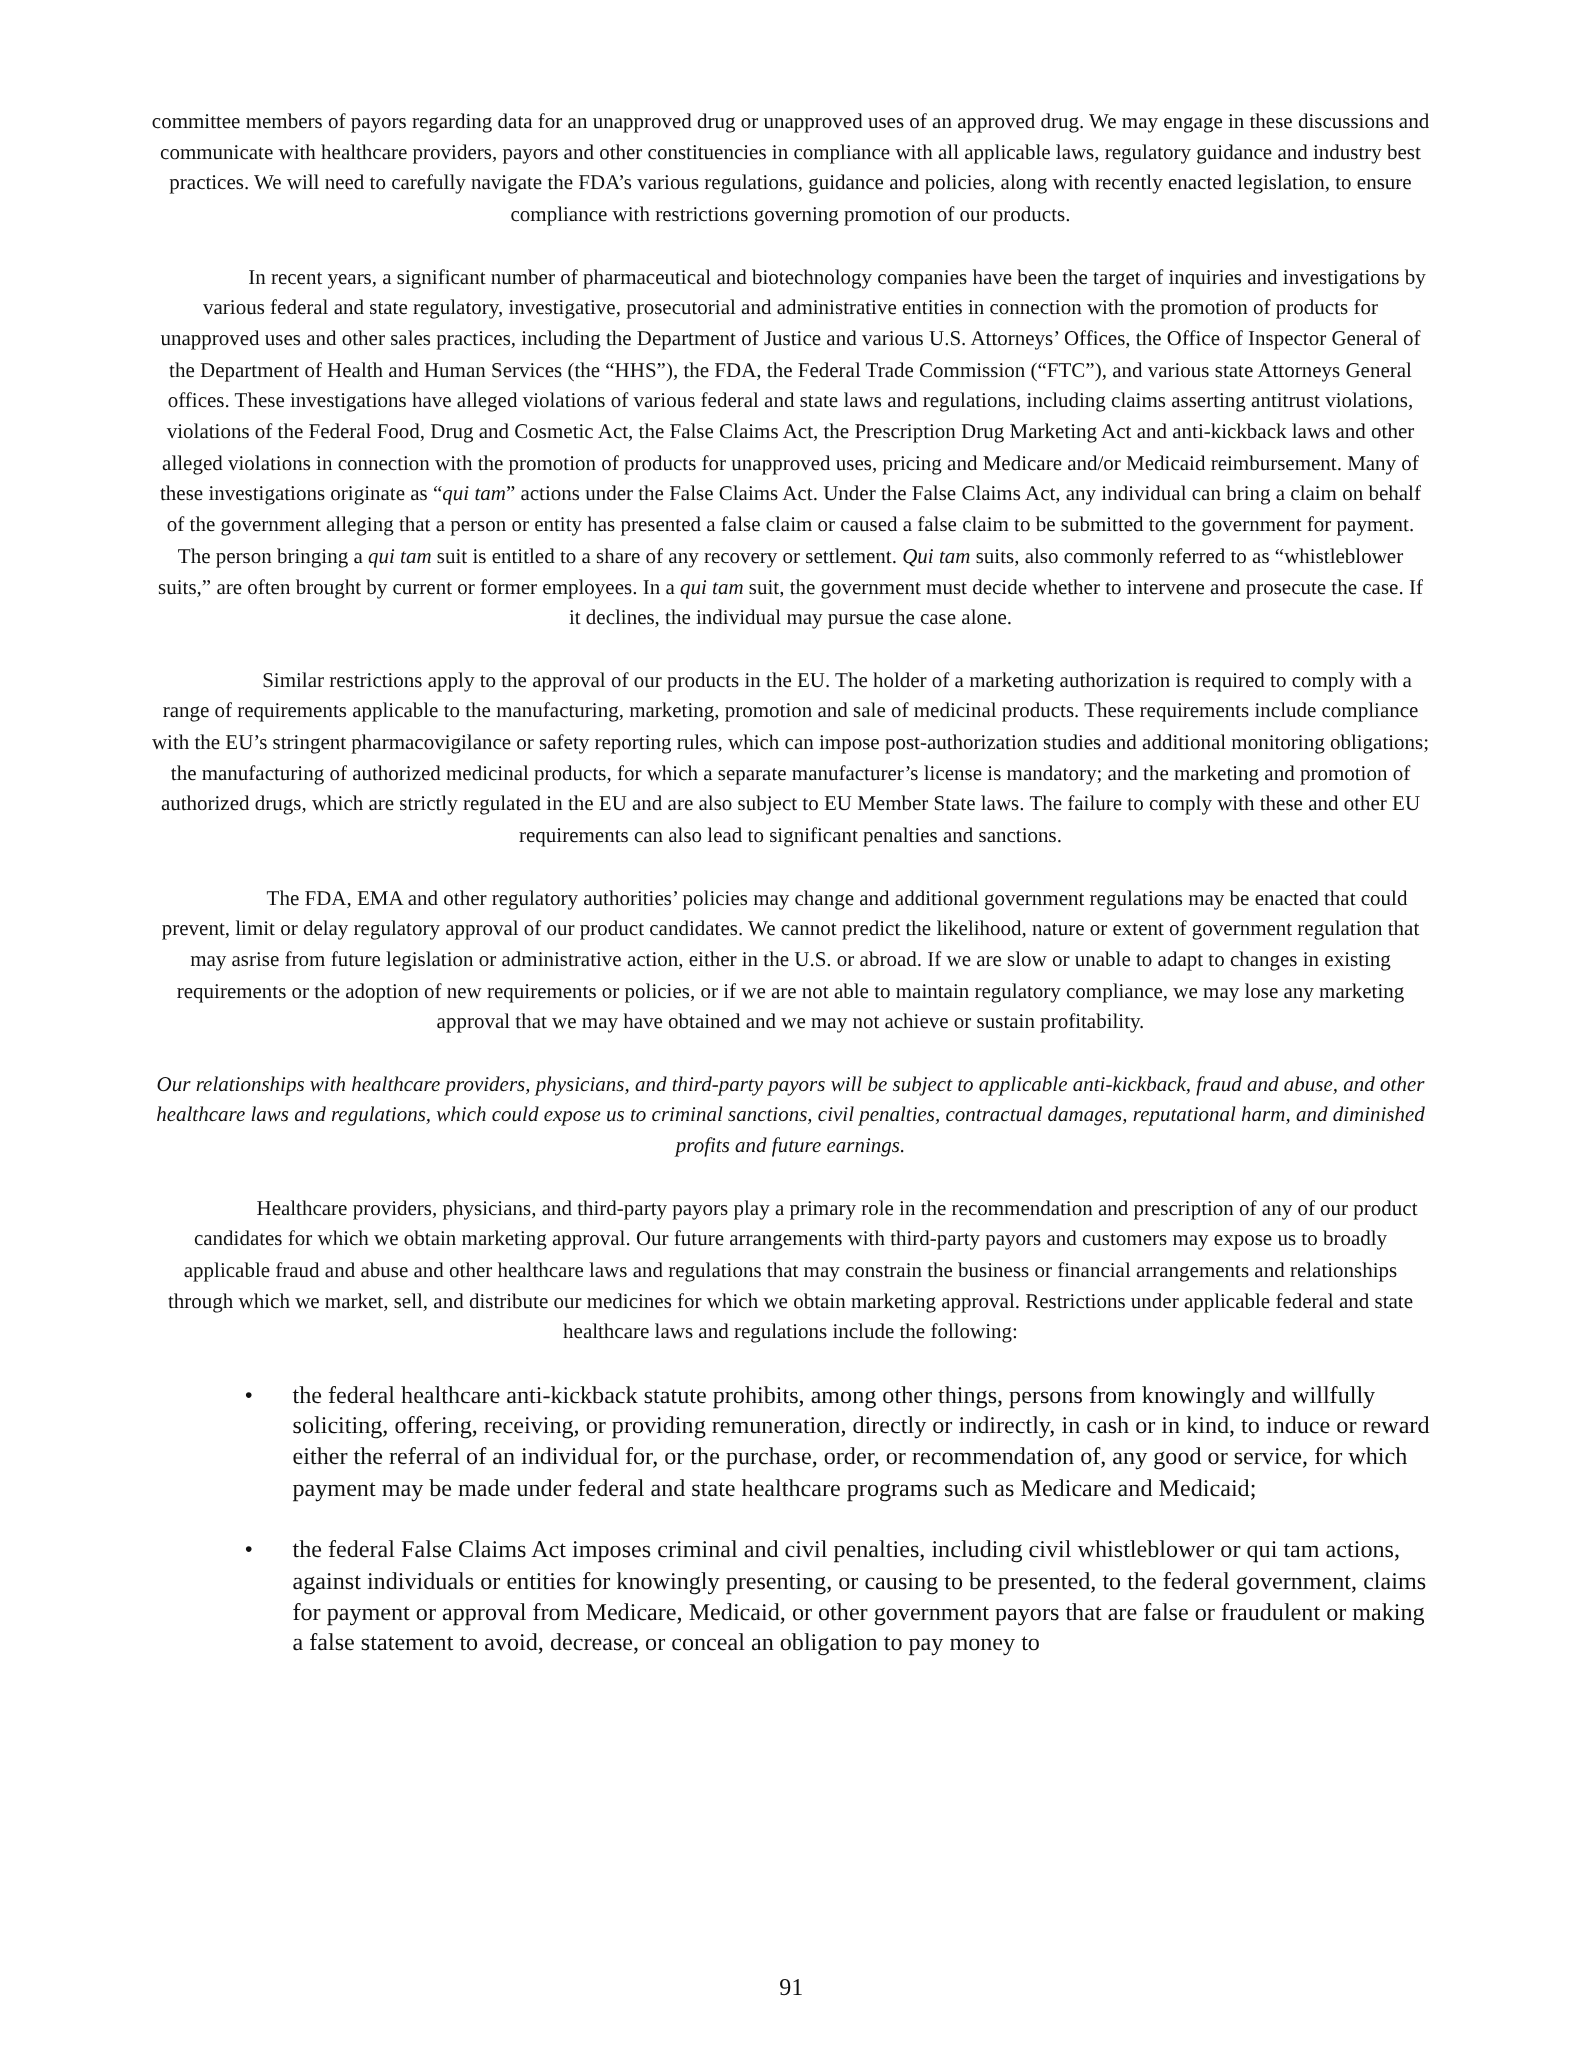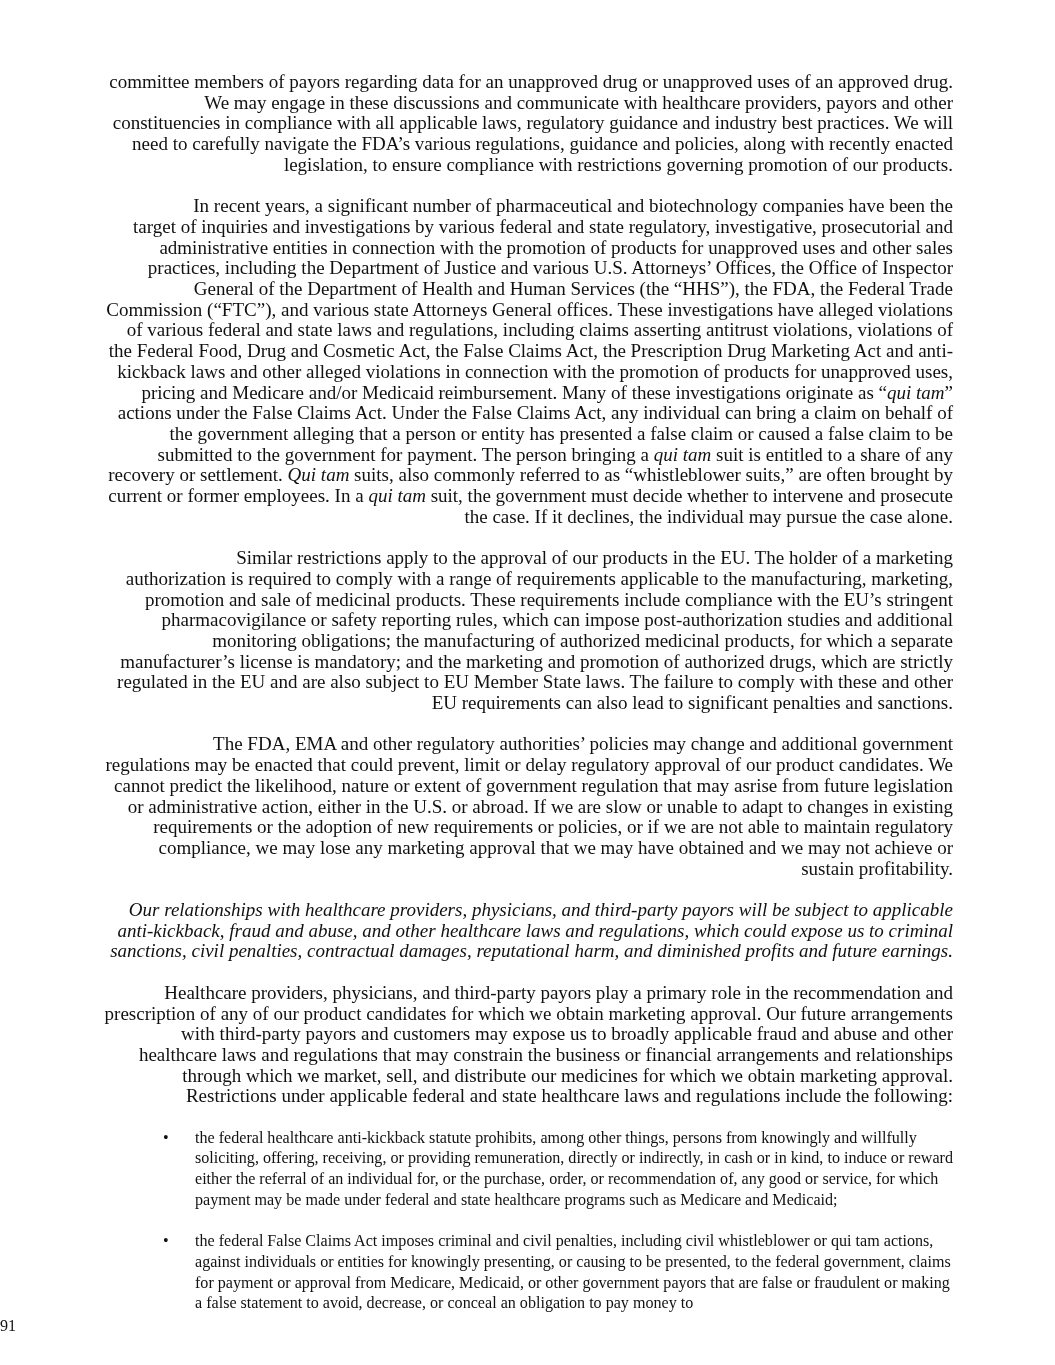--- a/index.html
+++ b/index.html
@@ -3,34 +3,34 @@
 <meta charset="utf-8">
 <style>
   html, body { margin: 0; padding: 0; background: #ffffff; }
   body {
     width: 1055px; height: 1365px; position: relative; overflow: hidden;
     font-family: "Liberation Serif", serif; color: #111111;
   }
   .page { position: absolute; left: 101px; top: 72px; width: 852px; }
   p {
     margin: 0 0 20.7px 0;
-    font-size: 19px; line-height: 20.7px;
-    text-align: right;
+    font-size: 14px; line-height: 20.7px;
+    text-align: center;
   }
   p.indent { text-indent: 62px; }
   p.heading { font-weight: normal; font-style: italic; }
   em { }
   ul.bullets { list-style: none; margin: 0; padding: 0; }
   ul.bullets li {
     position: relative; padding-left: 94px;
     font-size: 16.1px; line-height: 20.7px; margin-bottom: 20.7px;
   }
   ul.bullets li .bullet { position: absolute; left: 62px; top: 0; }
   .page-number {
-    position: absolute; top: 1316px; left: 0; width: 1055px; 
+    position: absolute; top: 1316px; left: 0; width: 1055px; text-align: center;
     font-size: 16.1px; line-height: 20px;
   }
 </style>
 </head>
 <body>
 
 <div class="page">
   <p>committee members of payors regarding data for an unapproved drug or unapproved uses of an approved drug. We may engage in these discussions and communicate with healthcare providers, payors and other constituencies in compliance with all applicable laws, regulatory guidance and industry best practices. We will need to carefully navigate the FDA’s various regulations, guidance and policies, along with recently enacted legislation, to ensure compliance with restrictions governing promotion of our products.</p>
 
   <p class="indent"><span>In recent years, a significant number of pharmaceutical and biotechnology companies have been the target of inquiries and investigations by various federal and state regulatory, investigative, prosecutorial and administrative entities in connection with the promotion of products for unapproved uses and other sales practices, including the Department of Justice and various U.S. Attorneys’ Offices, the Office of Inspector General of the Department of Health and Human Services (the “HHS”), the FDA, the Federal Trade Commission (“FTC”), and various state Attorneys General offices. These investigations have alleged violations of various federal and state laws and regulations, including claims asserting antitrust violations, violations of the Federal Food, Drug and Cosmetic Act, the False Claims Act, the Prescription Drug Marketing Act and anti-kickback laws and other alleged violations in connection with the promotion of products for unapproved uses, pricing and Medicare and/or Medicaid reimbursement. Many of these investigations originate as “</span><em>qui tam</em><span>” actions under the False Claims Act. Under the False Claims Act, any individual can bring a claim on behalf of the government alleging that a person or entity has presented a false claim or caused a false claim to be submitted to the government for payment. The person bringing a </span><em>qui tam</em><span> suit is entitled to a share of any recovery or settlement. </span><em>Qui tam</em><span> suits, also commonly referred to as “whistleblower suits,” are often brought by current or former employees. In a </span><em>qui tam</em><span> suit, the government must decide whether to intervene and prosecute the case. If it declines, the individual may pursue the case alone.</span></p>

